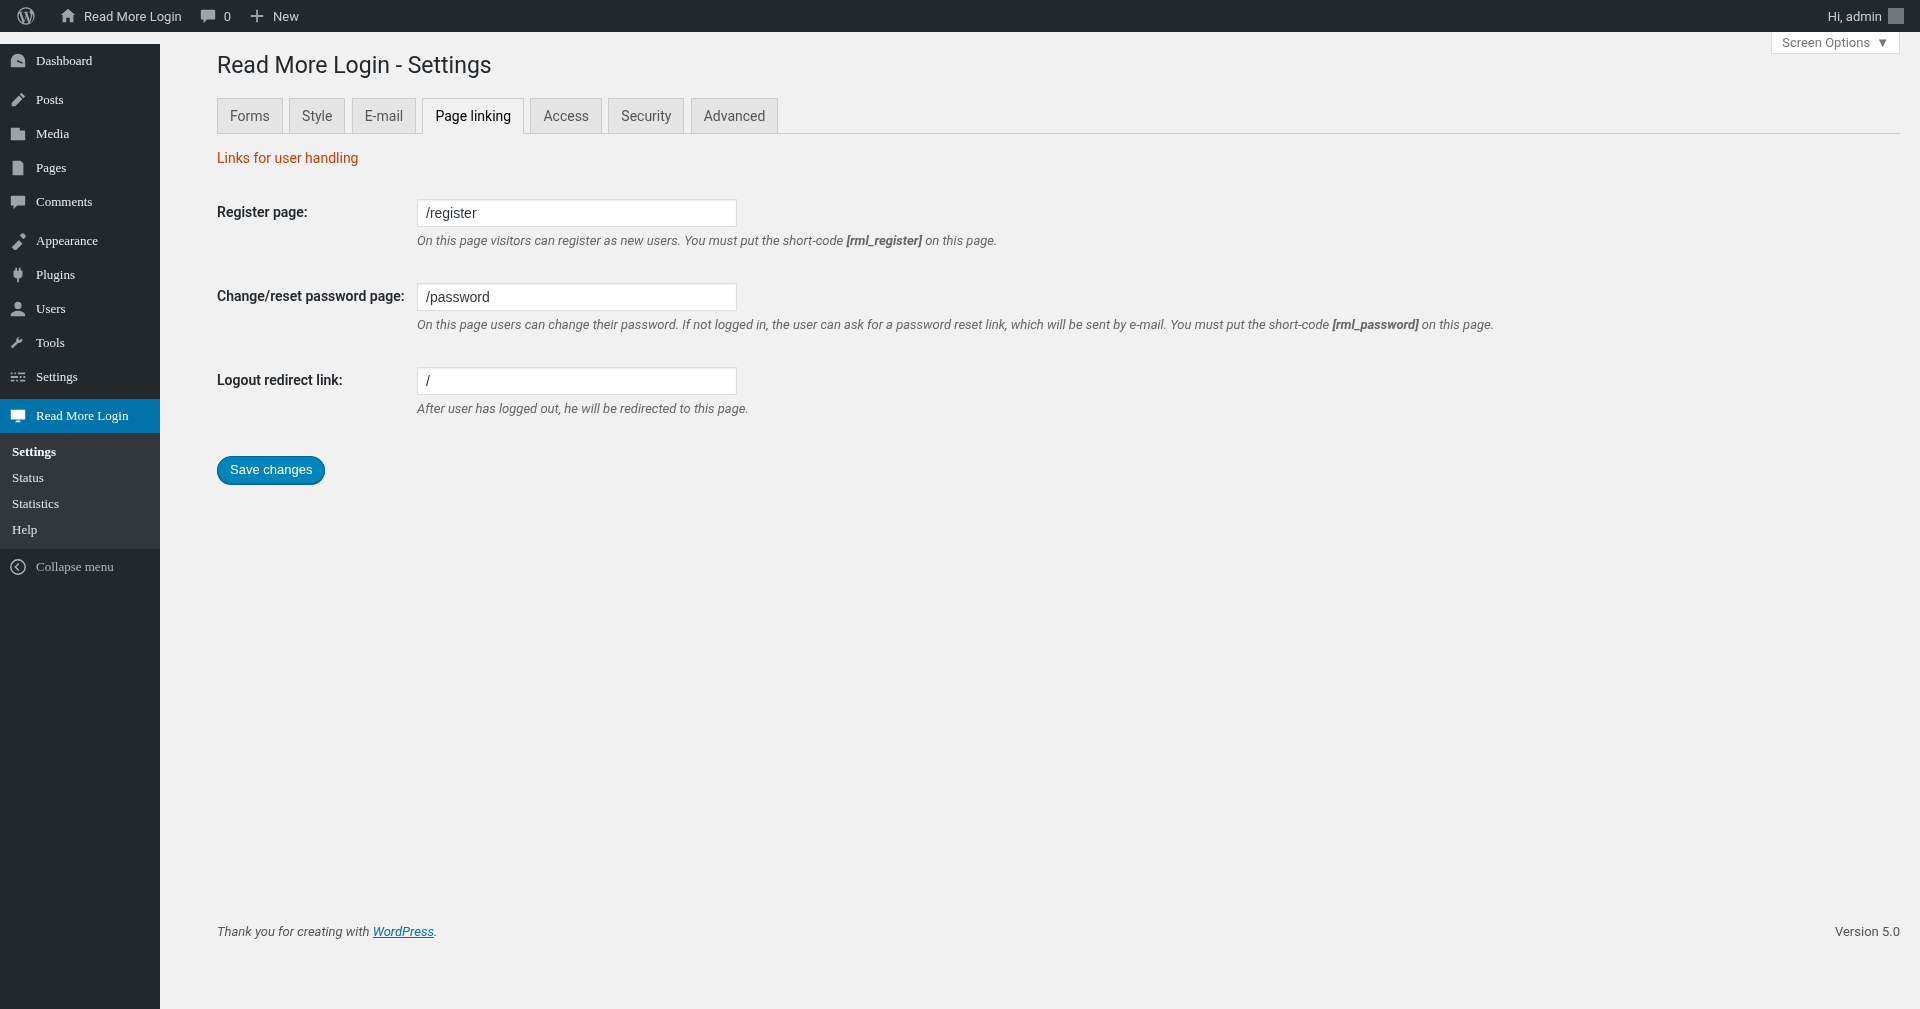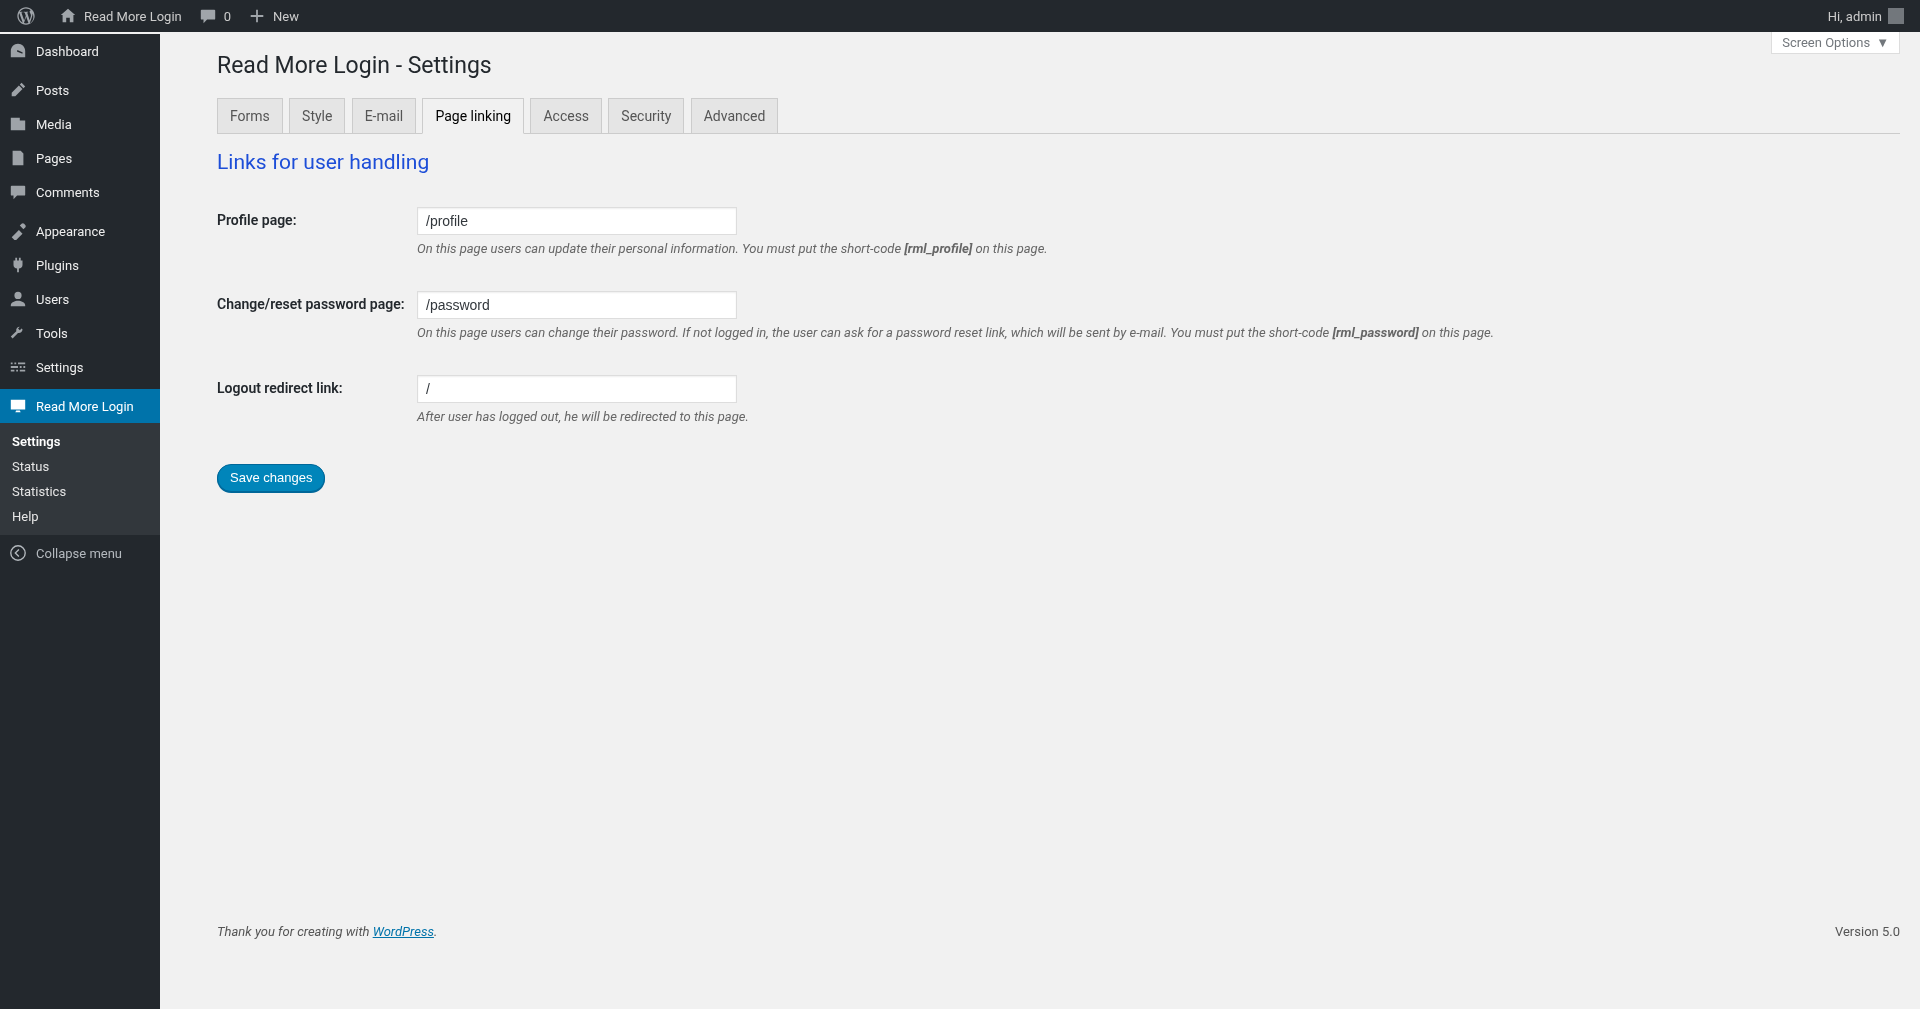--- a/index.html
+++ b/index.html
@@ -26,25 +26,26 @@
   padding: 0 8px;
   height: 32px;
   color: #ccc;
   cursor: pointer;
 }
 #adminbar .ab-icon { display: inline-flex; width: 20px; height: 20px; align-items: center; justify-content: center; margin-right: 6px; color:#a0a5aa;}
 #adminbar .ab-right { margin-left: auto; display: flex; align-items: center; }
 #adminbar .avatar { width: 16px; height: 16px; background: #72777c; margin-left: 6px; }
 
 #adminmenu {
-  position: fixed; top: 34px; left: 0; bottom: 0;
+  position: fixed; top: 44px; left: 0; bottom: 0;
   width: 160px;
   background: #23282d;
   color: #eee;
   overflow-y: auto;
+  font-family: Liberation Serif, serif;
 }
 #adminmenu ul { list-style: none; }
 #adminmenu li.menu-item {
   display: flex; align-items: center;
   height: 34px;
   padding: 0 8px 0 8px;
   cursor: pointer;
   color: #eee;
   position: relative;
 }
@@ -129,23 +130,23 @@
   cursor: pointer;
   position: relative;
   top: 1px;
 }
 .nav-tab.active {
   background: #f1f1f1;
   border-bottom: 1px solid #f1f1f1;
   color: #000;
 }
 h2.section-title {
-  font-size: 21px;
+  font-size: 14px;
   font-weight: 400;
-  color: #1d4ed8;
+  color: #c2410c;
   margin: 16px 0 18px 0;
 }
 .form-table { width: 100%; border-collapse: collapse; }
 .form-table th {
   text-align: left;
   vertical-align: top;
   width: 200px;
   padding: 20px 10px 20px 0;
   font-weight: 600;
   color: #23282d;
@@ -369,25 +370,25 @@
         <span class="nav-tab"><span>Access</span></span>
         <span class="nav-tab"><span>Security</span></span>
         <span class="nav-tab"><span>Advanced</span></span>
       </div>
 
       <h2 class="section-title">Links for user handling</h2>
 
       <table class="form-table">
         <tbody>
           <tr>
-            <th>Profile page:</th>
+            <th>Register page:</th>
             <td>
-              <input type="text" value="/profile" style="">
+              <input type="text" value="/register" style="">
               <p class="description">
-                <span>On this page users can update their personal information. You must put the short-code </span><b>[rml_profile]</b><span> on this page.</span>
+                <span>On this page visitors can register as new users. You must put the short-code </span><b>[rml_register]</b><span> on this page.</span>
               </p>
             </td>
           </tr>
           <tr>
             <th>Change/reset password page:</th>
             <td>
               <input type="text" value="/password" style="">
               <p class="description">
                 <span>On this page users can change their password. If not logged in, the user can ask for a password reset link, which will be sent by e-mail. You must put the short-code </span><b>[rml_password]</b><span> on this page.</span>
               </p>

